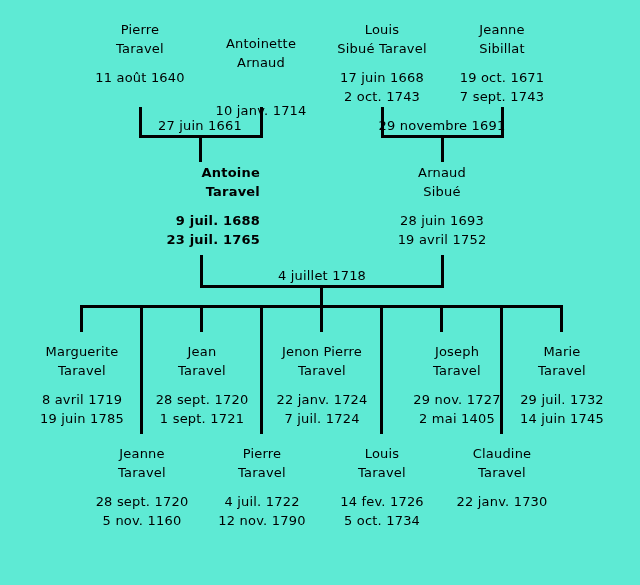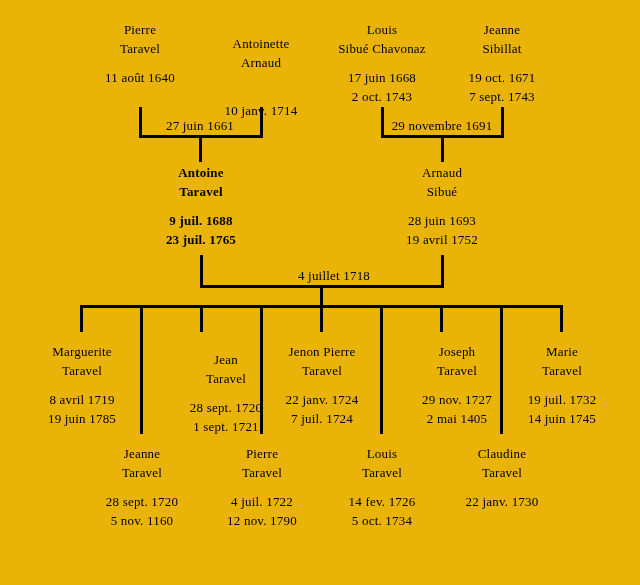--- a/index.html
+++ b/index.html
@@ -9,33 +9,33 @@
     position:relative; width:640px; height:585px;
     overflow:hidden; color:#000;
   }
   .person {
     position:absolute; width:118px; text-align:center;
     font-size:13px; line-height:19px; letter-spacing:0.2px;
   }
   .person .name,
   .person .date { min-height:19px; white-space:nowrap; }
   .person .dates { margin-top:10px; }
-  .person.bold { font-weight:bold; }
+  .person.bold { font-weight:bold;text-align:right; }
   .marriage-label {
     position:absolute; width:140px; text-align:center;
     font-size:13px; line-height:19px; white-space:nowrap; letter-spacing:0.2px;
   }
   .hline, .vline { position:absolute; }
   .hline { height:3px; }
   .vline { width:3px; }
 </style>
 </head>
 <body style="background: rgb(250, 230, 206);">
 
-<div class="canvas" style="background: #eab308; color: rgb(0, 0, 0); font-family: Liberation Serif, serif;">
+<div class="canvas" style="background: #5eead4; color: rgb(0, 0, 0);">
 
   <div class="person" style="left:81px; top:20px;">
     <div class="name">Pierre</div>
     <div class="name">Taravel</div>
     <div class="dates">
       <div class="date">11 août 1640</div>
       <div class="date"></div>
     </div>
   </div>
 
@@ -43,21 +43,21 @@
     <div class="name">Antoinette</div>
     <div class="name">Arnaud</div>
     <div class="dates">
       <div class="date"></div>
       <div class="date">10 janv. 1714</div>
     </div>
   </div>
 
   <div class="person" style="left:323px; top:20px;">
     <div class="name">Louis</div>
-    <div class="name">Sibué Chavonaz</div>
+    <div class="name">Sibué Taravel</div>
     <div class="dates">
       <div class="date">17 juin 1668</div>
       <div class="date">2 oct. 1743</div>
     </div>
   </div>
 
   <div class="person" style="left:443px; top:20px;">
     <div class="name">Jeanne</div>
     <div class="name">Sibillat</div>
     <div class="dates">
@@ -93,21 +93,21 @@
     <div class="dates">
       <div class="date">28 juin 1693</div>
       <div class="date">19 avril 1752</div>
     </div>
   </div>
 
   <div class="vline" style="left: 200px; top: 255px; height: 33px; background: rgb(0, 0, 0);"></div>
   <div class="vline" style="left: 441px; top: 255px; height: 33px; background: rgb(0, 0, 0);"></div>
   <div class="hline" style="left: 200px; top: 285px; width: 244px; background: rgb(0, 0, 0);"></div>
   <div class="vline" style="left: 320px; top: 285px; height: 23px; background: rgb(0, 0, 0);"></div>
-  <div class="marriage-label" style="left:264px; top:266px;">4 juillet 1718</div>
+  <div class="marriage-label" style="left:252px; top:266px;">4 juillet 1718</div>
 
   <div class="hline" style="left: 80px; top: 305px; width: 483px; background: rgb(0, 0, 0);"></div>
   <div class="vline" style="left: 80px; top: 305px; height: 27px; background: rgb(0, 0, 0);"></div>
   <div class="vline" style="left: 200px; top: 305px; height: 27px; background: rgb(0, 0, 0);"></div>
   <div class="vline" style="left: 320px; top: 305px; height: 27px; background: rgb(0, 0, 0);"></div>
   <div class="vline" style="left: 440px; top: 305px; height: 27px; background: rgb(0, 0, 0);"></div>
   <div class="vline" style="left: 560px; top: 305px; height: 27px; background: rgb(0, 0, 0);"></div>
   <div class="vline" style="left: 140px; top: 305px; height: 129px; background: rgb(0, 0, 0);"></div>
   <div class="vline" style="left: 260px; top: 305px; height: 129px; background: rgb(0, 0, 0);"></div>
   <div class="vline" style="left: 380px; top: 305px; height: 129px; background: rgb(0, 0, 0);"></div>
@@ -115,21 +115,21 @@
 
   <div class="person" style="left:23px; top:342px;">
     <div class="name">Marguerite</div>
     <div class="name">Taravel</div>
     <div class="dates">
       <div class="date">8 avril 1719</div>
       <div class="date">19 juin 1785</div>
     </div>
   </div>
 
-  <div class="person" style="left:143px; top:350px;margin-left:24px;">
+  <div class="person" style="left:143px; top:342px;">
     <div class="name">Jean</div>
     <div class="name">Taravel</div>
     <div class="dates">
       <div class="date">28 sept. 1720</div>
       <div class="date">1 sept. 1721</div>
     </div>
   </div>
 
   <div class="person" style="left:263px; top:342px;">
     <div class="name">Jenon Pierre</div>
@@ -146,21 +146,21 @@
     <div class="dates">
       <div class="date">29 nov. 1727</div>
       <div class="date">2 mai 1405</div>
     </div>
   </div>
 
   <div class="person" style="left:503px; top:342px;">
     <div class="name">Marie</div>
     <div class="name">Taravel</div>
     <div class="dates">
-      <div class="date">19 juil. 1732</div>
+      <div class="date">29 juil. 1732</div>
       <div class="date">14 juin 1745</div>
     </div>
   </div>
 
   <div class="person" style="left:83px; top:444px;">
     <div class="name">Jeanne</div>
     <div class="name">Taravel</div>
     <div class="dates">
       <div class="date">28 sept. 1720</div>
       <div class="date">5 nov. 1160</div>

